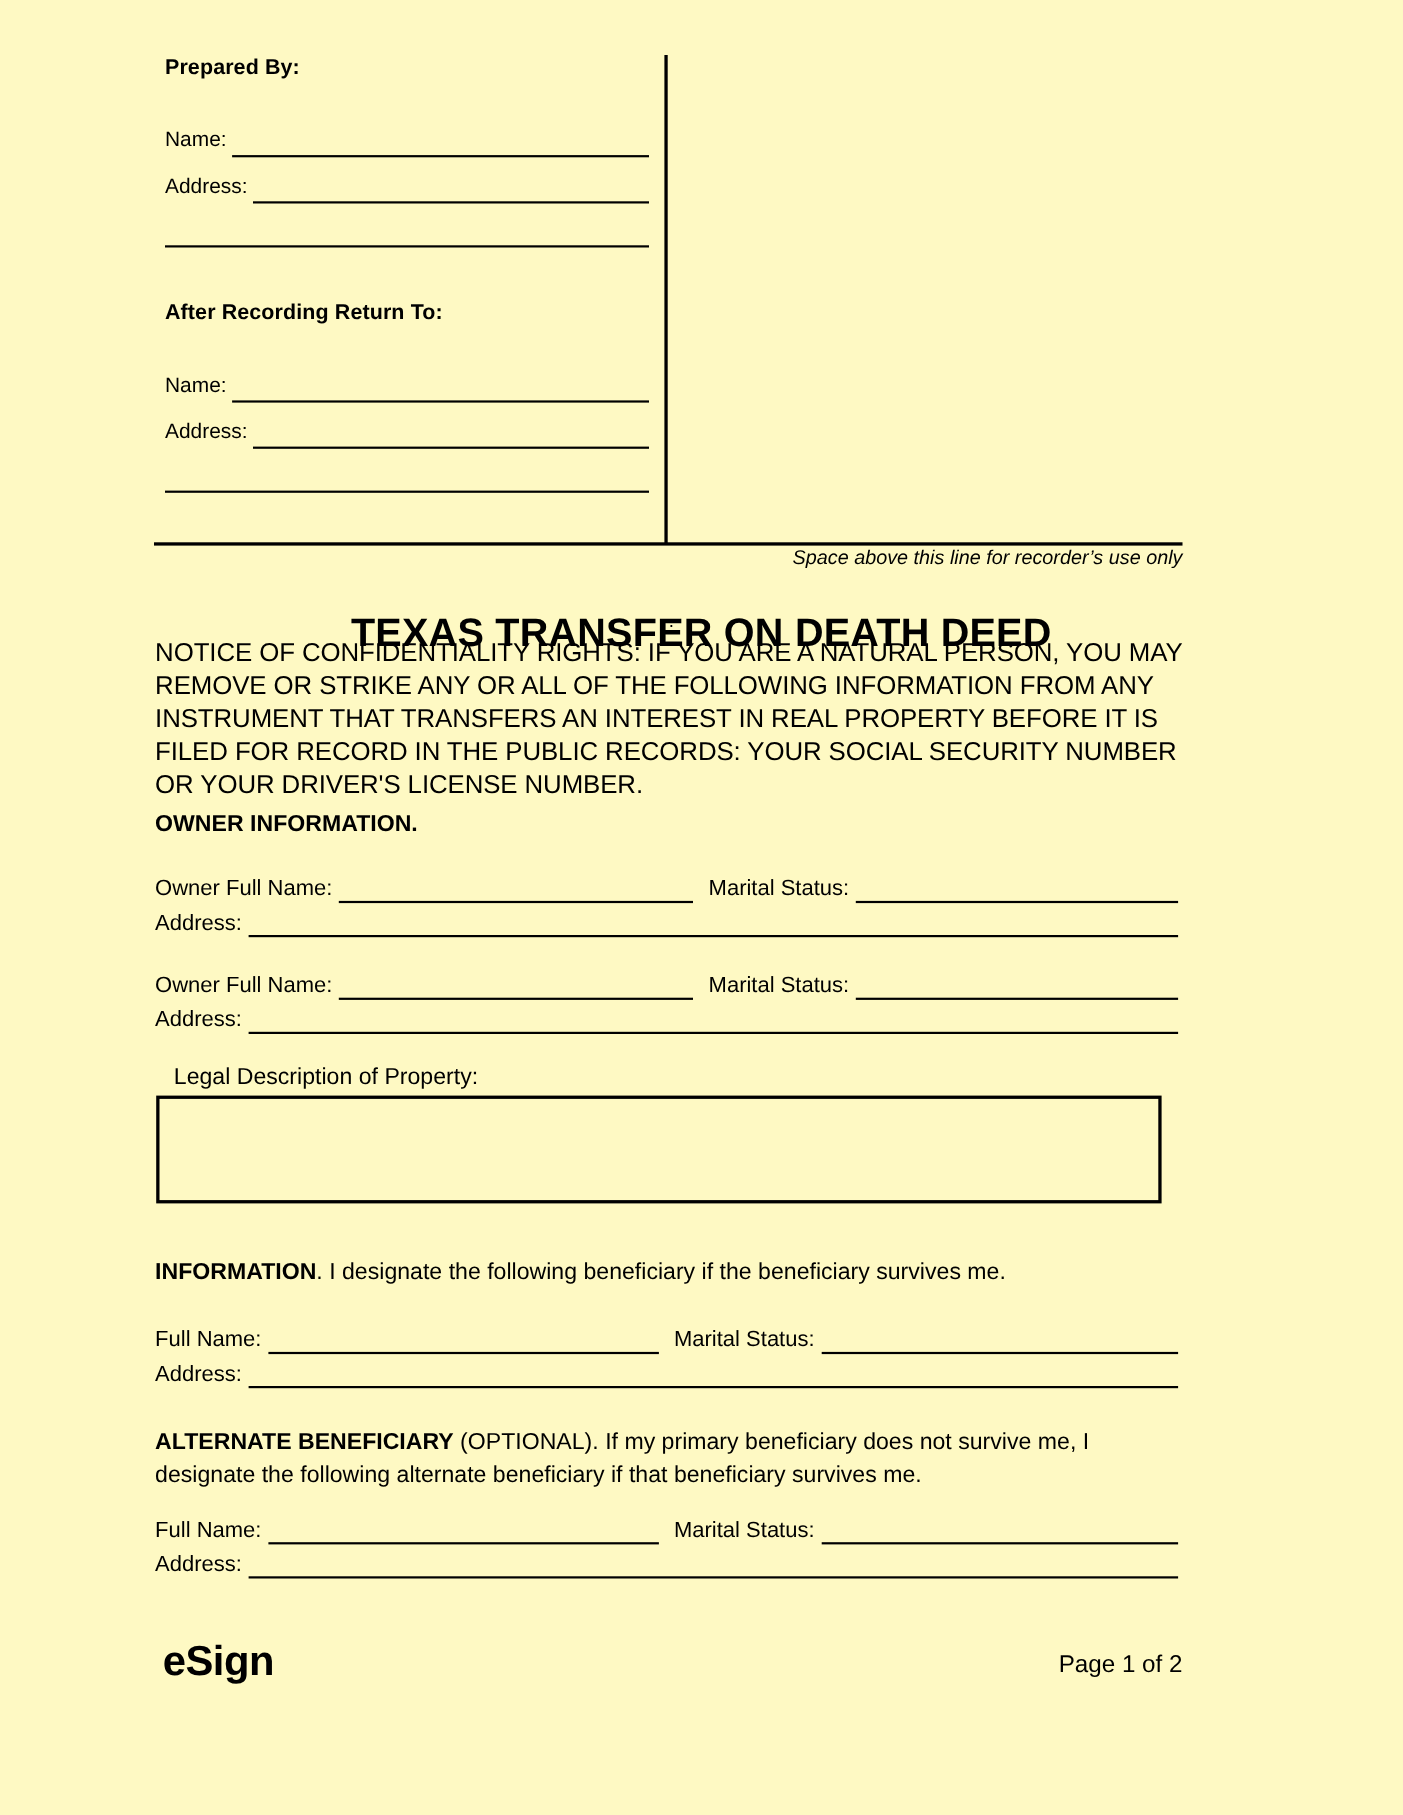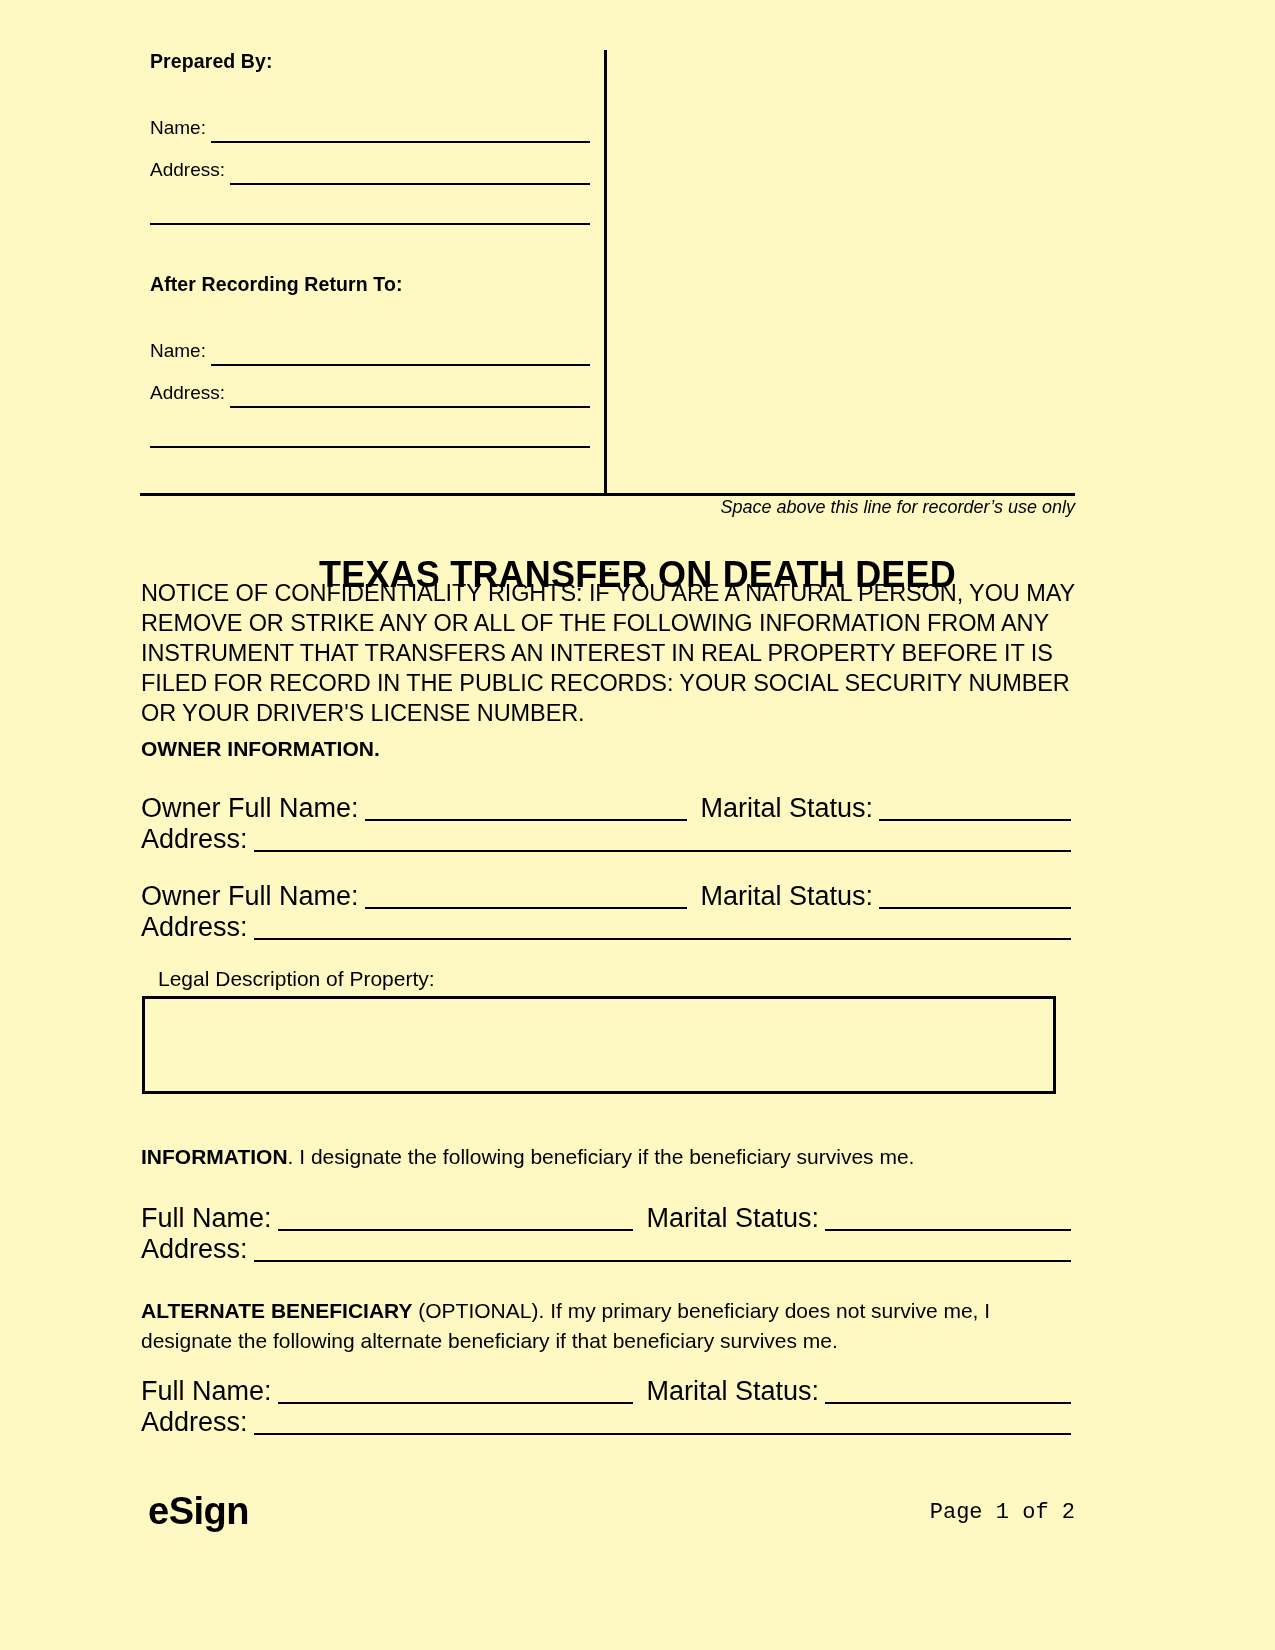--- a/index.html
+++ b/index.html
@@ -127,21 +127,21 @@
   }
   .owner-heading { left: 141px; top: 737px; }
 
   .field-block { position: absolute; left: 141px; width: 930px; }
   .field-line {
     display: flex;
     align-items: flex-end;
     height: 31px;
   }
   .fl-label {
-    font-size: 27px;
+    font-size: 20px;
     white-space: nowrap;
     line-height: 26px;
   }
   .fl-rule {
     border-bottom: 2px solid #000;
     height: 24px;
     margin-left: 6px;
   }
   .rule-name   { width: 322px; }
   .rule-status { flex: 1 1 auto; }
@@ -194,21 +194,20 @@
     font-size: 38px;
     font-weight: bold;
     letter-spacing: -0.5px;
   }
   .footer-logo .e { font-weight: bold; }
   .footer-page {
     position: absolute;
     right: 200px;
     top: 1500px;
     font-size: 22px;
-    font-family: Liberation Mono, monospace;
   }
 </style>
 </head>
 <body>
 
 <div class="page">
 
   <div class="recorder-block">
     <div class="recorder-vline"></div>
 

